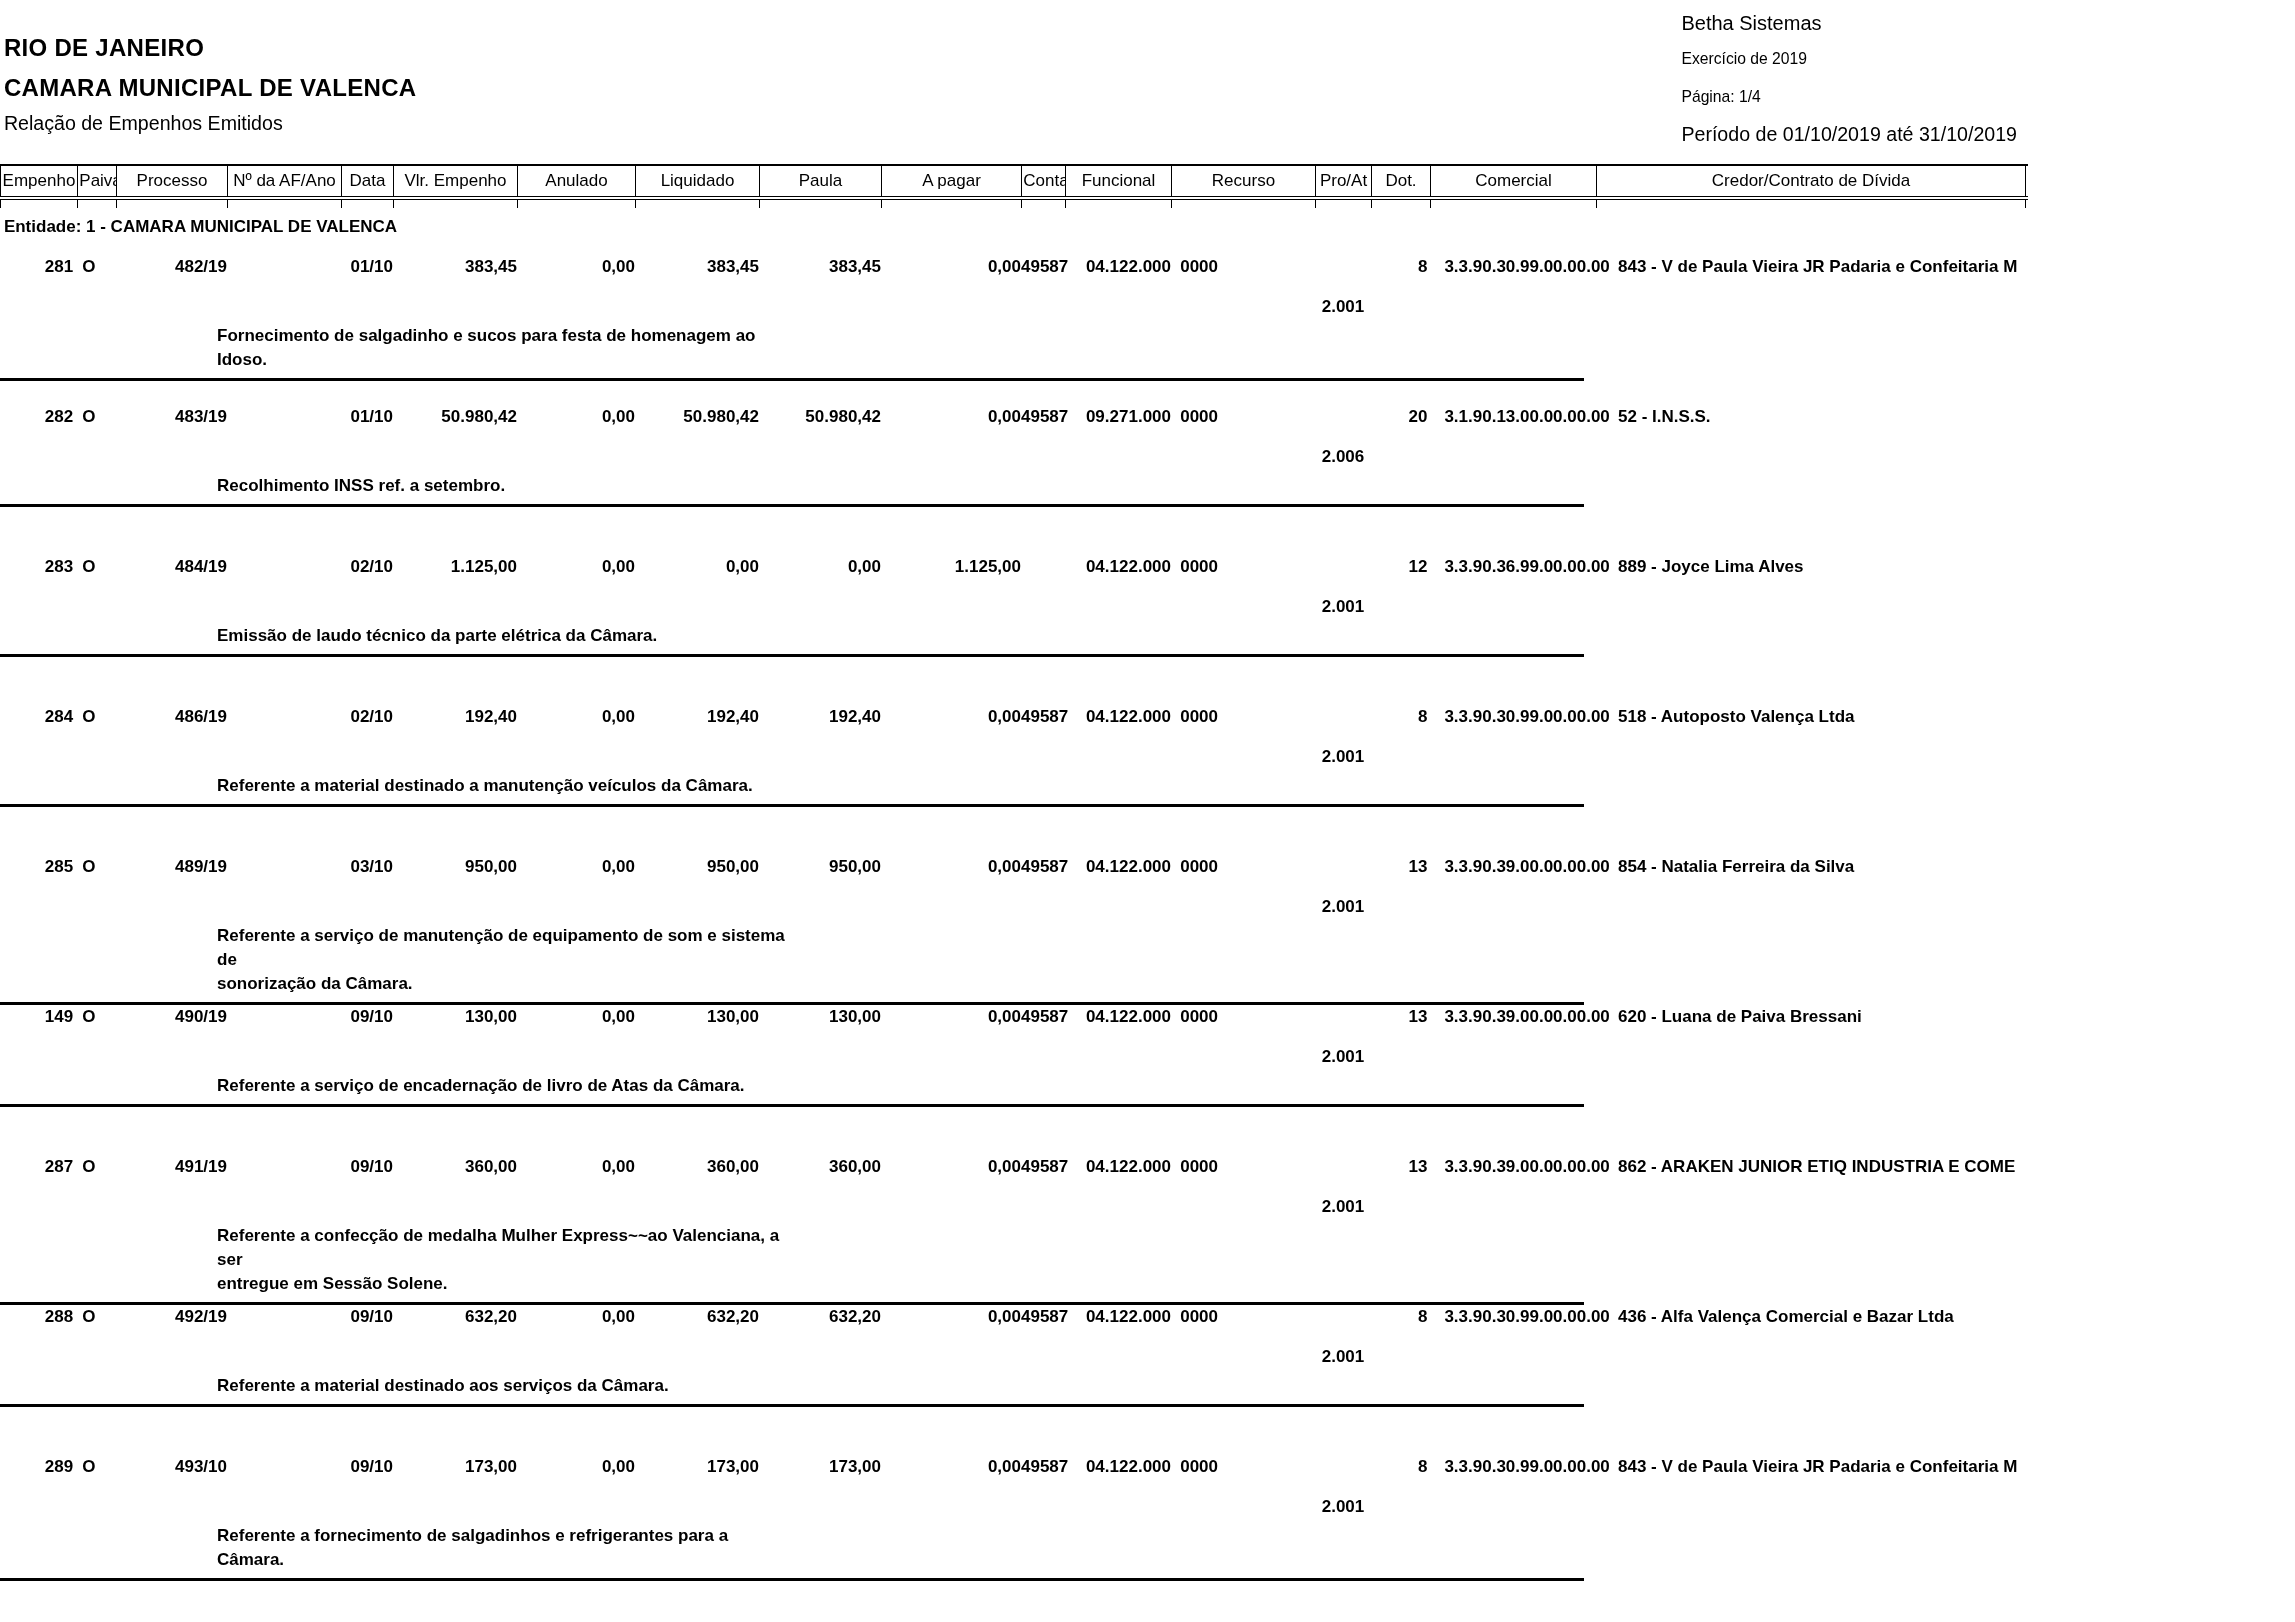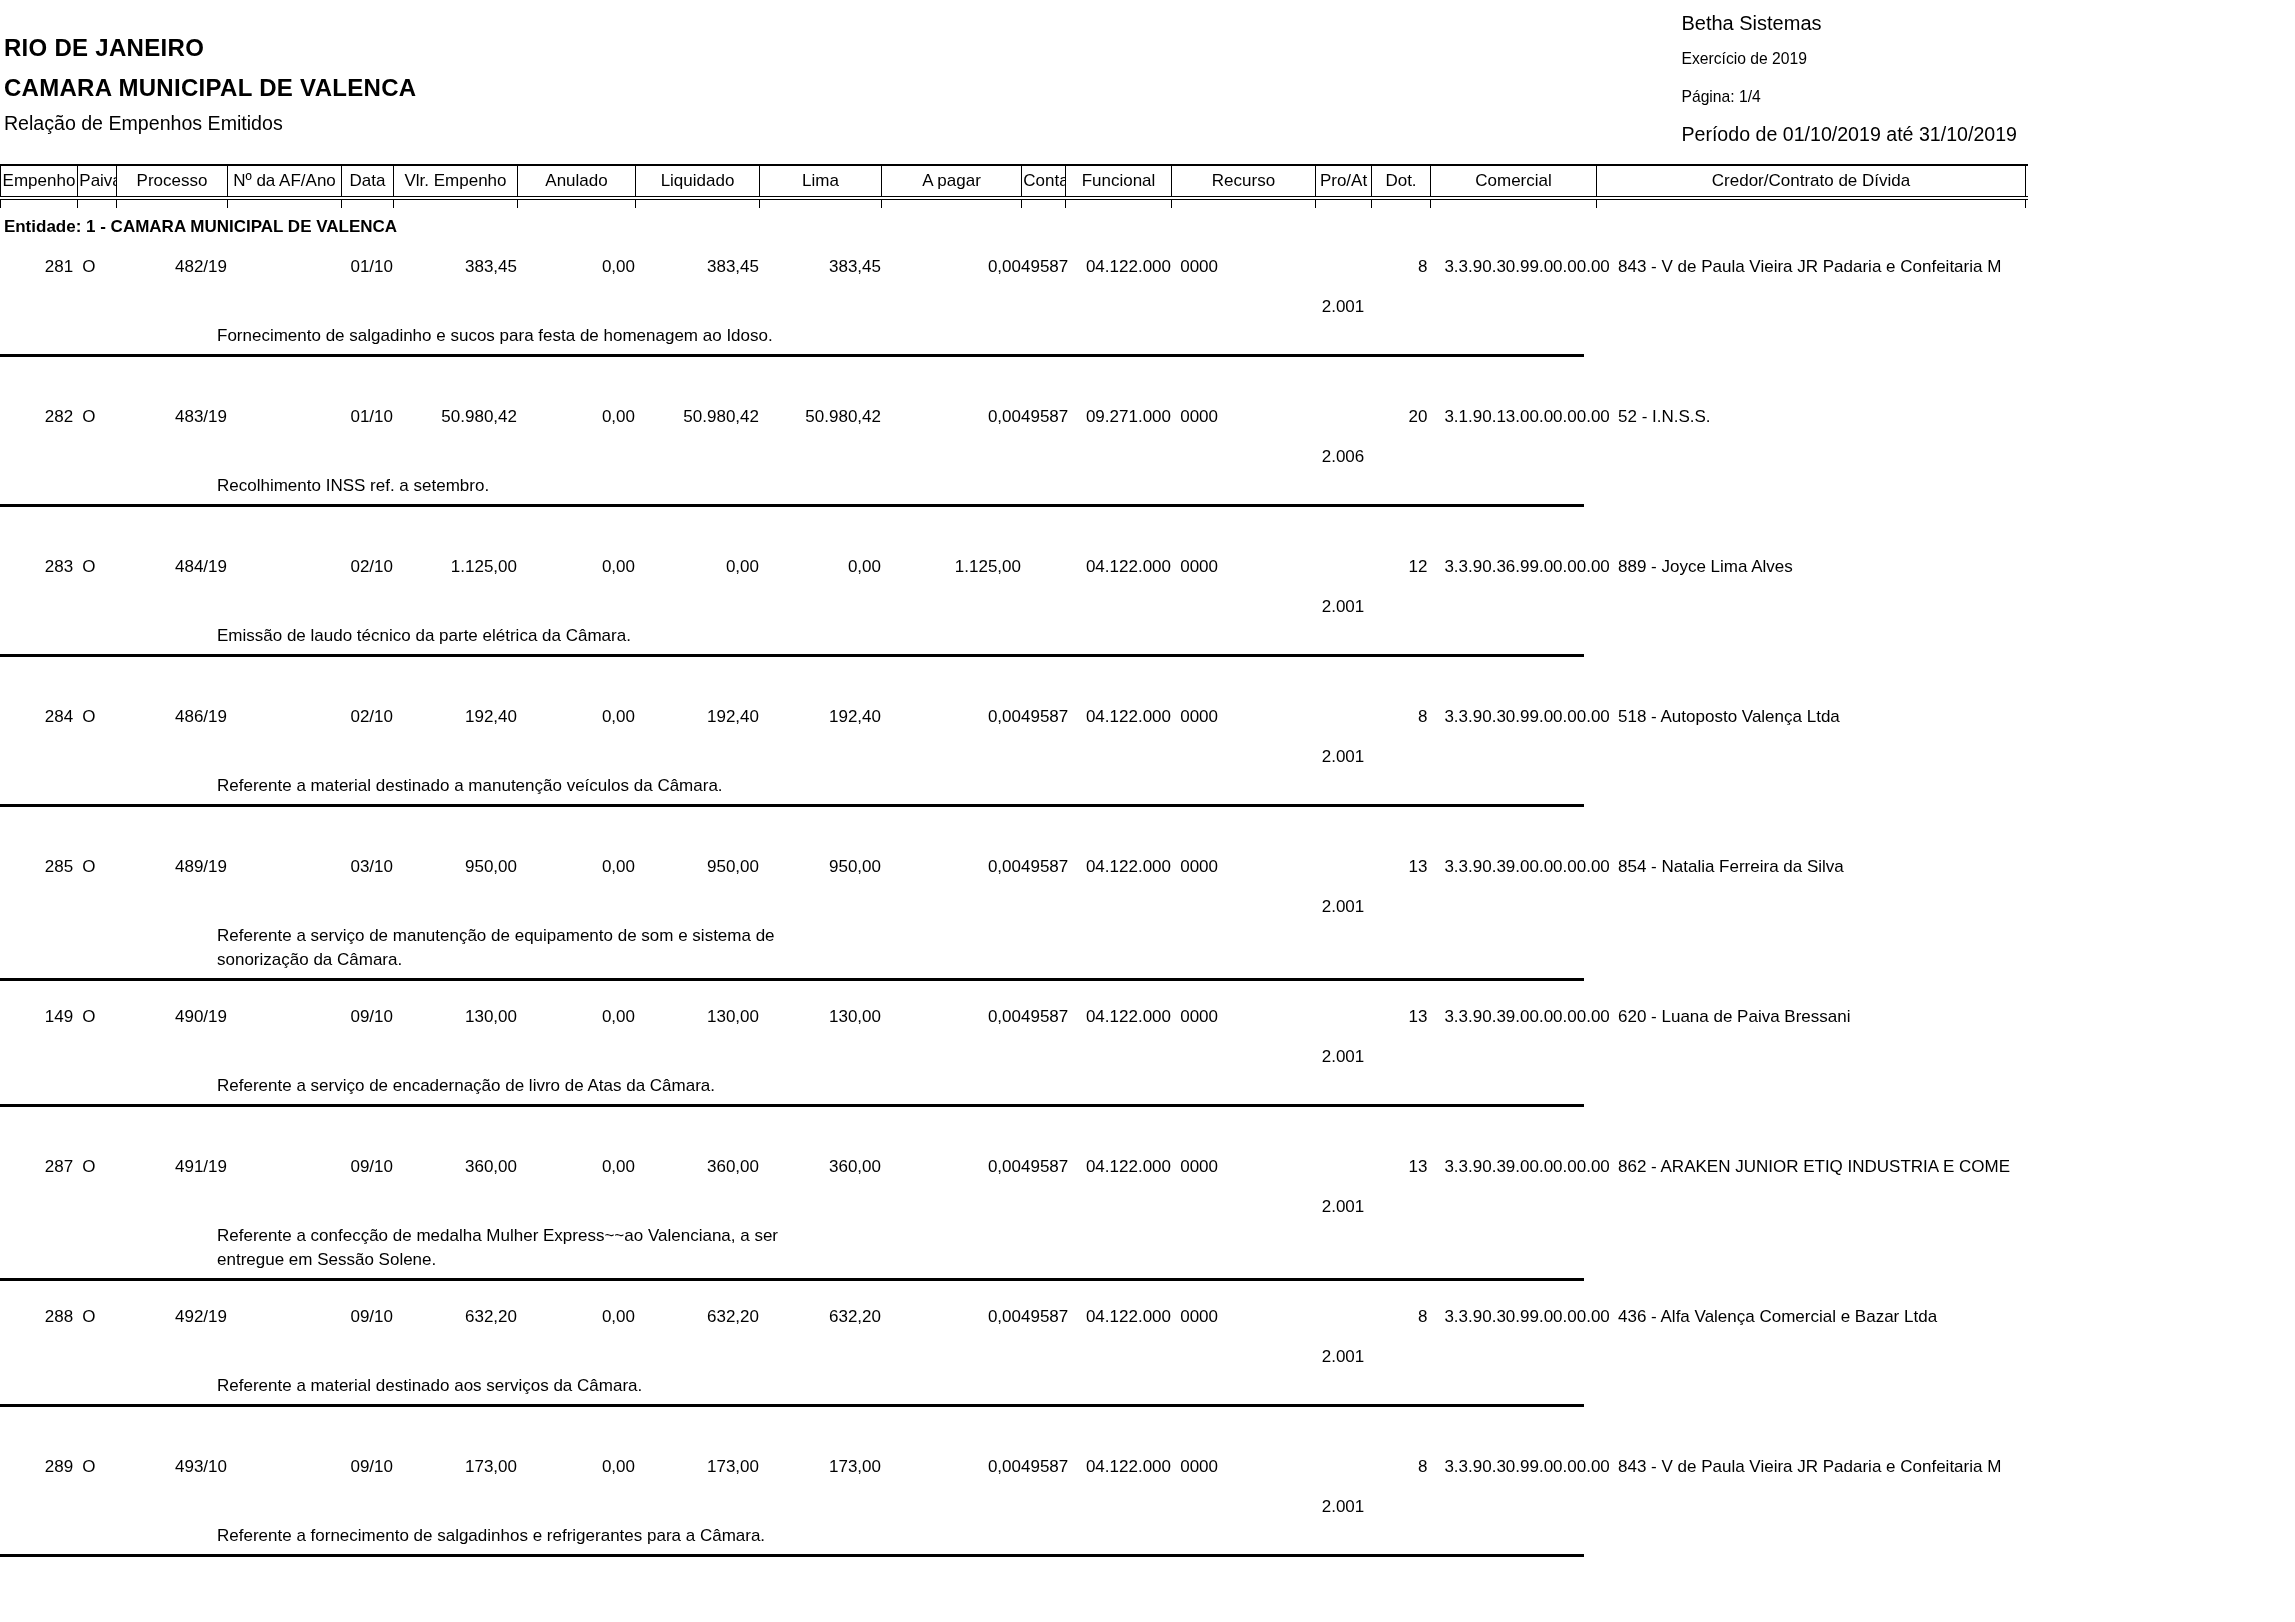--- a/index.html
+++ b/index.html
@@ -41,21 +41,21 @@
     white-space: nowrap; overflow: hidden;
   }
   .th:last-child { border-right: 1.3px solid #000; }
   .stubs { height: 8.5px; }
   .stub { border-left: 1.3px solid #000; }
   .stub:last-child { border-right: 1.3px solid #000; }
 
   .entity { font-size: 17px; font-weight: 700; margin: 9.2px 0 18.3px 3.9px; }
 
   
-  .record { height: 150px; font-size: 17px; }
+  .record { height: 150px; font-size: 17px; font-weight: bold; }
   .fields { line-height: 22px; }
   .c  { white-space: nowrap; overflow: visible; }
   .c-empenho  { text-align: right; padding-right: 3.9px; }
   .c-tipo     { padding-left: 5.2px; }
   .c-processo { text-align: right; }
   .c-data     { text-align: right; }
   .c-vlr, .c-anulado, .c-liquidado, .c-pago, .c-apagar, .c-conta, .c-funcional { text-align: right; }
   .c-recurso  { padding-left: 9.2px; }
   .c-proat    { text-align: center; margin-top: 40px; }
   .c-dot      { text-align: right; padding-right: 2.6px; }
@@ -90,21 +90,21 @@
 
   <div class="grid17 thead">
     <div class="th">Empenho</div>
     <div class="th">Paiva</div>
     <div class="th">Processo</div>
     <div class="th">Nº da AF/Ano</div>
     <div class="th">Data</div>
     <div class="th">Vlr. Empenho</div>
     <div class="th">Anulado</div>
     <div class="th">Liquidado</div>
-    <div class="th">Lima</div>
+    <div class="th">Paula</div>
     <div class="th">A pagar</div>
     <div class="th">Conta</div>
     <div class="th">Funcional</div>
     <div class="th">Recurso</div>
     <div class="th">Pro/At</div>
     <div class="th">Dot.</div>
     <div class="th">Comercial</div>
     <div class="th">Credor/Contrato de Dívida</div>
   </div>
   <div class="grid17 stubs">

